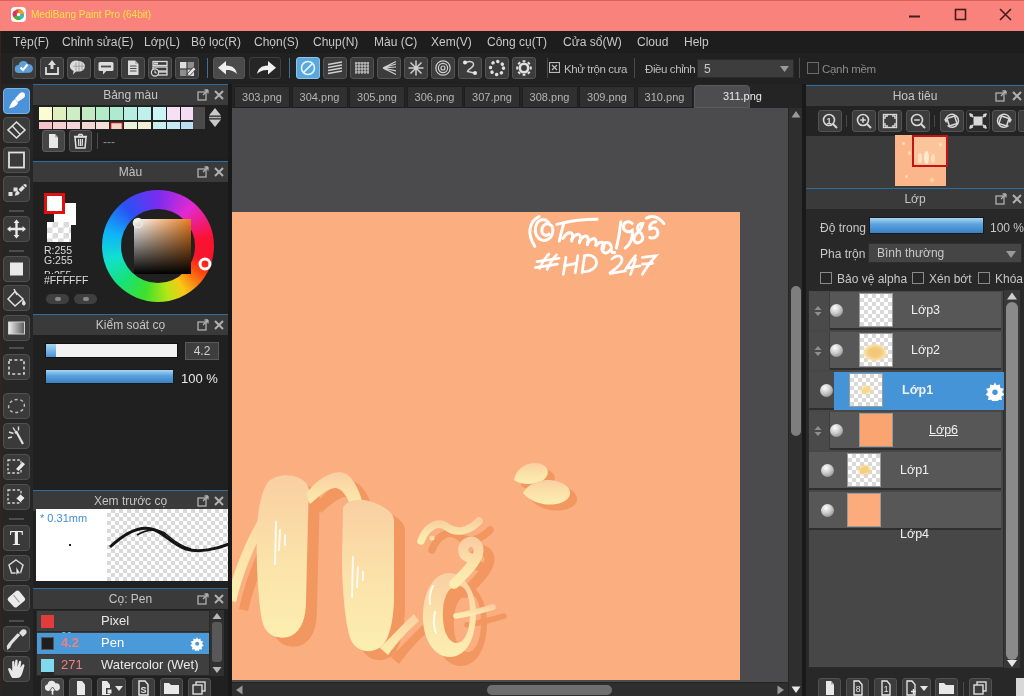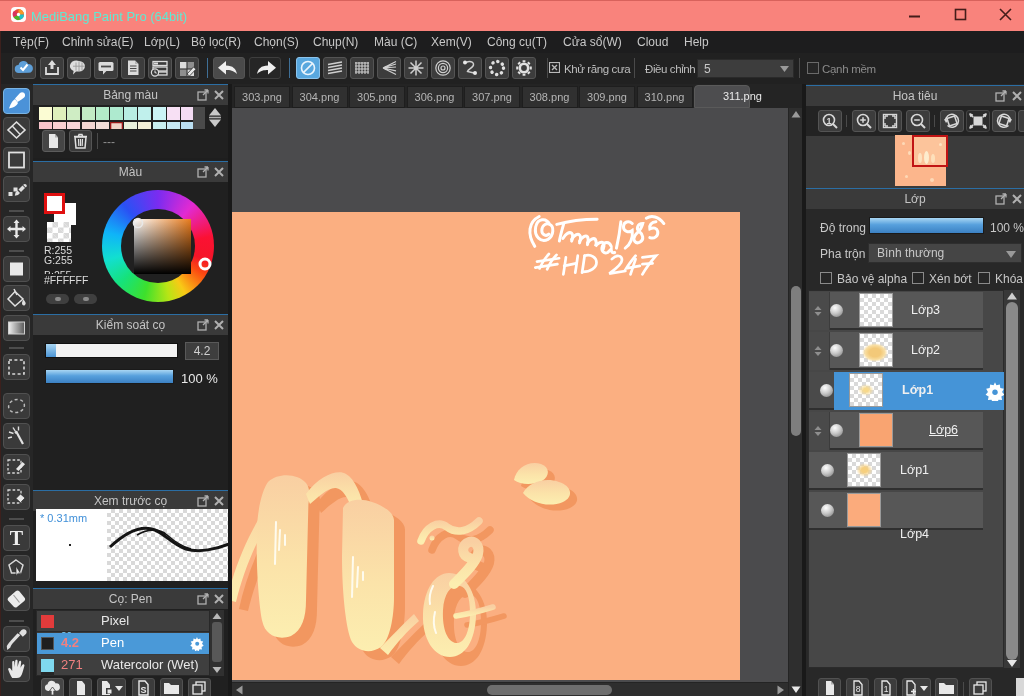--- a/index.html
+++ b/index.html
@@ -4,21 +4,21 @@
 <style>
   * { margin:0; padding:0; box-sizing:border-box; }
   html,body { width:1024px; height:696px; overflow:hidden; background:#202020;
     font-family:"Liberation Sans", sans-serif; }
   .abs { position:absolute; }
   span { white-space:nowrap; }
   #root { position:relative; width:1024px; height:696px; background:#1d1d1d; }
 
   
   #titlebar { left:0; top:0; width:1024px; height:31px; background:#f9837c; border-top:1px solid #d8625c; }
-  #titletext { left:31px; top:9px; font-size:13px; color:#5eead4; }
+  #titletext { left:31px; top:9px; font-size:10px; color:#fde047; }
 
   
   #menubar { left:0; top:31px; width:1024px; height:22px; background:#1d1d1e; color:#c8c8c8; font-size:12px; }
   #menubar span { position:absolute; top:4px; }
 
   
   #toolbar { left:0; top:53px; width:1024px; height:31px; background:#212121; }
   .tbtn { position:absolute; top:4px; width:24px; height:22px; background:#3c3c3c;
      border:1px solid #545454; border-radius:3px; }
   .tbtn.dark { background:#262626; border-color:#3e3e3e; }
@@ -50,21 +50,21 @@
   
   #right { left:806px; top:84px; width:218px; height:612px; background:#282828; }
 
   .chk { position:absolute; width:12px; height:12px; background:#262626; border:1px solid #8a8a8a; }
   .slider { position:absolute; border:1px solid #1a1a1a;
      background:linear-gradient(#a9d6f3,#57a0dd 45%,#3c81c3); }
 
   .eye { position:absolute; width:13px; height:13px; border-radius:50%;
      background:radial-gradient(circle at 38% 30%, #ffffff, #c9c9c9 45%, #8b8b8b 85%); }
 
-  .lrow { position:absolute; left:3px; width:174px; height:38px; background:#575757;
+  .lrow { position:absolute; left:3px; width:192px; height:38px; background:#575757;
      border-bottom:2px solid #2f2f2f; }
   .gut { position:absolute; left:0; top:0; width:21px; height:38px; background:#4a4a4a;
      border-right:1px solid #3c3c3c; }
   .lthumb { position:absolute; top:1px; width:34px; height:34px; border:1px solid #9a9a9a; }
   .lname { position:absolute; top:11px; font-size:12.5px; color:#f0f0f0; }
 
   .checker { background-image:
       linear-gradient(45deg,#d9d9d9 25%,transparent 25%,transparent 75%,#d9d9d9 75%),
       linear-gradient(45deg,#d9d9d9 25%,transparent 25%,transparent 75%,#d9d9d9 75%);
       background-size:8px 8px; background-position:0 0,4px 4px; background-color:#ffffff; }
@@ -192,21 +192,21 @@
               <path d="M11,2.2 L11,4.2 M11,15.8 L11,17.8 M3.2,10 L5.2,10 M16.8,10 L18.8,10 M5.5,4.5 L6.9,5.9 M15.1,14.1 L16.5,15.5 M16.5,4.5 L15.1,5.9 M6.9,14.1 L5.5,15.5"></path>
             </g>
           </g>
         </svg></div>
     <div class="tsep" style="left:547px; background:#4a4a4a;"></div>
 
     <svg class="abs" style="left:549px; top:9px;" width="11" height="11" viewBox="0 0 11 11">
         <rect x="0.5" y="0.5" width="10" height="10" fill="none" stroke="#b9b9b9" stroke-width="1.2"></rect>
         <path d="M3,3 L8,8 M8,3 L3,8" stroke="#b9b9b9" stroke-width="1.4"></path>
       </svg>
-    <span class="abs" style="left:564px; top:10px; font-size:11.5px; color:#bdbdbd; letter-spacing:-0.4px;">Khử răng cưa</span>
+    <span class="abs" style="left:564px; top:10px; font-size:11.5px; color:#bdbdbd; letter-spacing:-0.4px;">Khử trộn cưa</span>
     <div class="tsep" style="left:634px; background:#4a4a4a;"></div>
     <span class="abs" style="left:645px; top:10px; font-size:11.5px; color:#bdbdbd; letter-spacing:-0.4px;">Điều chỉnh</span>
     <div class="abs" style="left:697px; top:6px; width:97px; height:19px; background:#3d3d3d; border:1px solid #2a2a2a;">
       <span style="position:absolute; left:6px; top:2px; font-size:12px; color:#c8c8c8;">5</span>
       <svg style="position:absolute; right:4px; top:6px;" width="9" height="6" viewBox="0 0 9 6">
           <path d="M0,0 L9,0 L4.5,6 Z" fill="#9a9a9a"></path>
         </svg>
     </div>
     <div class="tsep" style="left:799px; background:#4a4a4a;"></div>
     <div class="chk" style="left:807px; top:9px; border-color:#6a6a6a;"></div>

